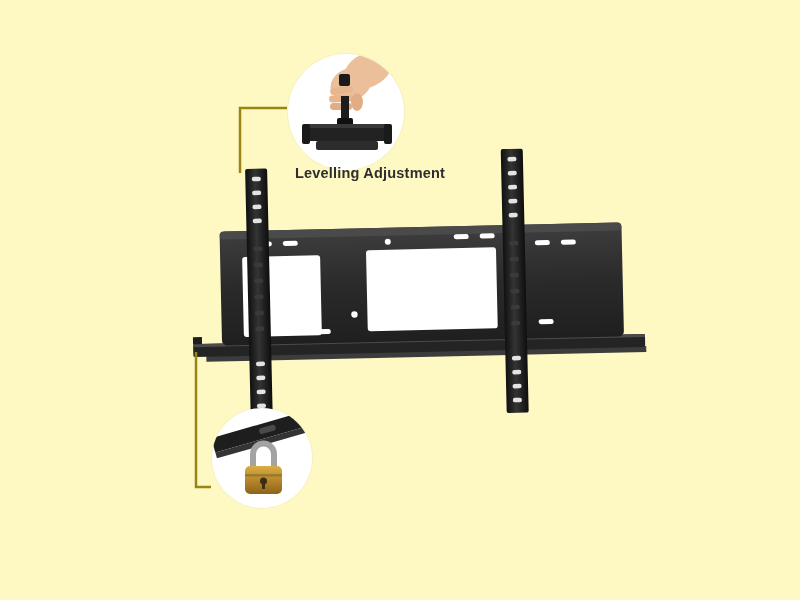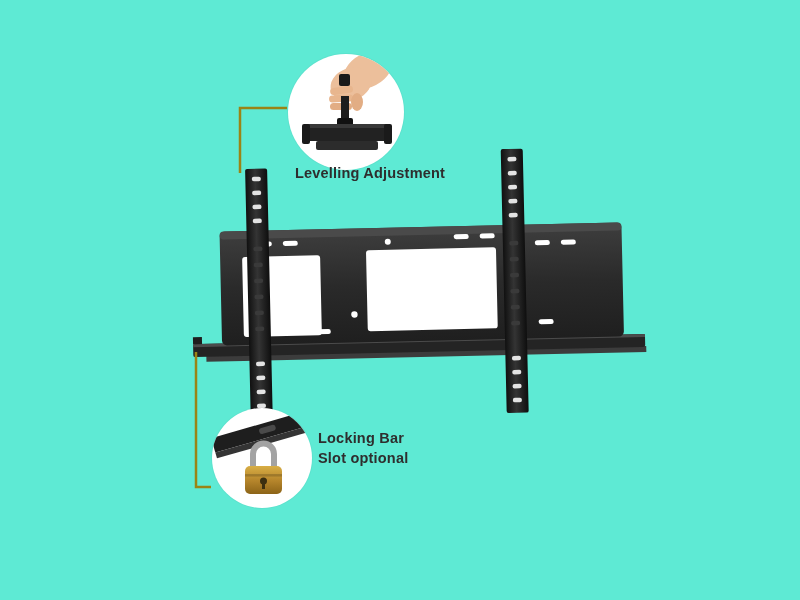--- a/index.html
+++ b/index.html
@@ -1,17 +1,17 @@
 <!DOCTYPE html>
 <html><head>
 <meta charset="utf-8">
 <style>
   html,body{margin:0;padding:0;background:#fff;}
   .stage{
-    position:relative;width:800px;height:600px;background:#5eead4;
+    position:relative;width:800px;height:600px;background:#fef9c3;
     overflow:hidden;font-family:"Liberation Sans",sans-serif;
   }
   .main-svg{position:absolute;left:0;top:0;}
   .inset{
     position:absolute;border-radius:50%;overflow:hidden;background:#fff;
     box-shadow:0 0 0 1px rgba(0,0,0,0.03);
   }
   .inset svg{display:block;}
   .inset-levelling{left:288px;top:54px;width:116px;height:116px;}
   .inset-locking{left:212px;top:408px;width:100px;height:100px;}
@@ -163,18 +163,14 @@
       </g>
       <g>
         <path d="M41,62 v-16 a10.5,10.5 0 0 1 21,0 v16" fill="none" stroke="#a3a3a3" stroke-width="6"></path>
         <rect x="33" y="58" width="37" height="28" rx="5" fill="url(#padG)"></rect>
         <rect x="33" y="66" width="37" height="2.5" fill="rgba(0,0,0,0.18)"></rect>
         <circle cx="51.5" cy="73" r="3.5" fill="#3c2f10"></circle>
         <rect x="50" y="73" width="3" height="8" fill="#3c2f10"></rect>
       </g>
     </svg>
   </div>
-  <div class="label label-locking">
-    <div>Locking Bar</div>
-    <div>Slot optional</div>
-  </div>
 
 </div>
 
 </body></html>

